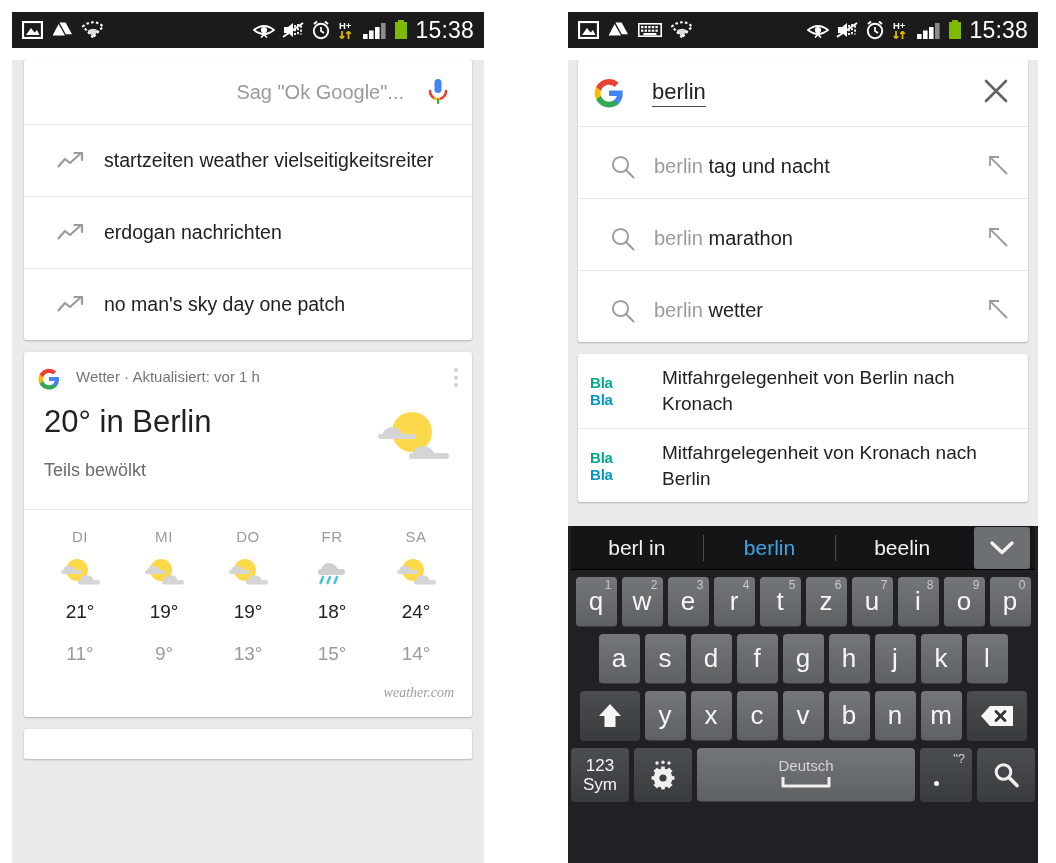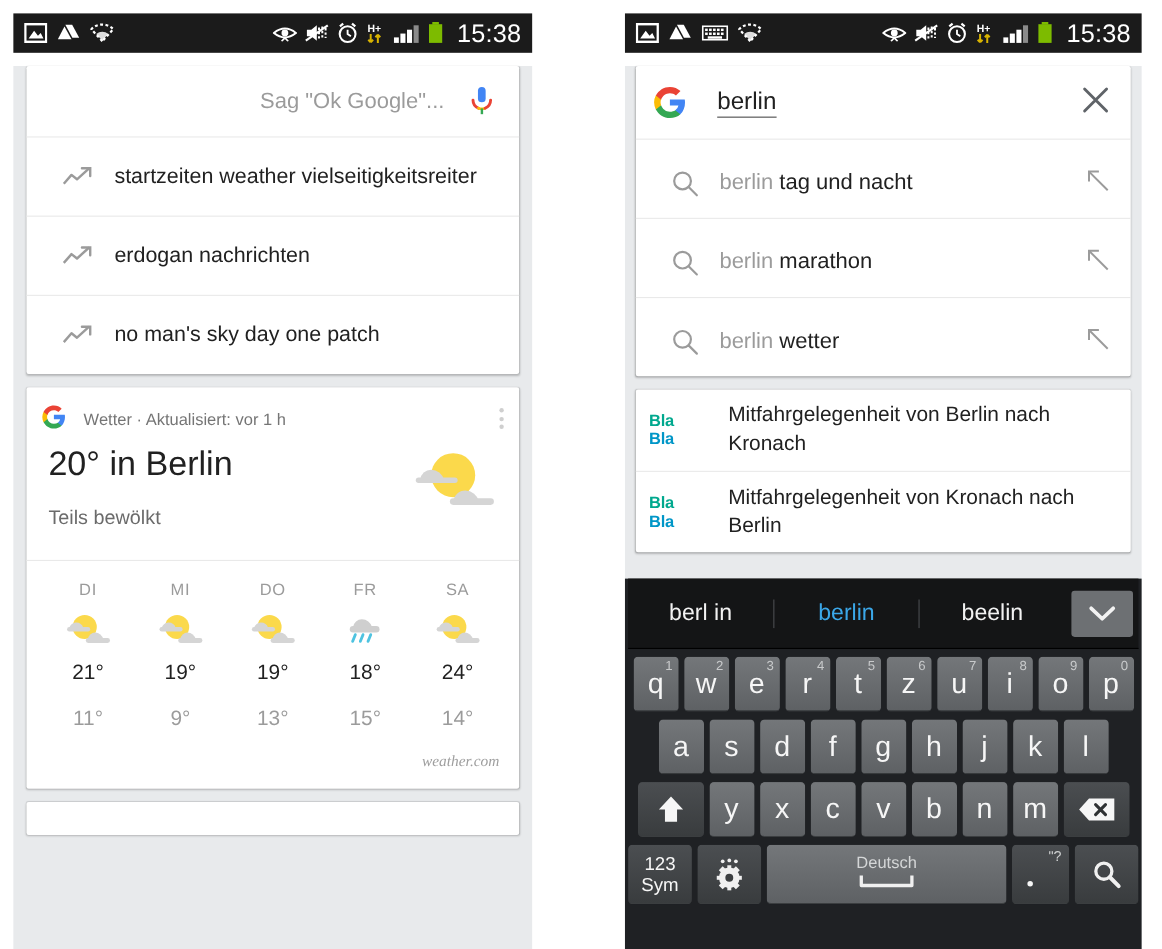--- a/index.html
+++ b/index.html
@@ -19,40 +19,40 @@
 
   
   .statusbar {
     height: 36px; background: #1b1b1b; color: #ffffff;
     display: flex; align-items: center; padding: 0 10px 0 10px;
   }
   .sb-left  { display: flex; align-items: center; gap: 9px; }
   .sb-right { margin-left: auto; display: flex; align-items: center; gap: 7px; }
   .sb-ico { display: block; }
   .sb-clock {
-    font-size: 23px; letter-spacing: .2px; color: #fff; margin-left: 5px;
+    font-size: 23px; letter-spacing: .2px; color: #fff; 
     font-family: "Liberation Sans", sans-serif;
   }
 
   
   .now-body { background: #e8eaec; height: 815px; padding: 0 12px; }
   .card {
     background: #ffffff; border-radius: 2px; margin-top: 12px;
     box-shadow: 0 1px 2px rgba(0,0,0,.22), 0 0 1px rgba(0,0,0,.12);
   }
 
   .searchbar { height: 64px; display: flex; align-items: center; justify-content: flex-end; padding-right: 22px; }
   .sb-hint { color: #9b9b9b; font-size: 20px; margin-right: 22px; }
 
   .trend-row { display: flex; align-items: center; padding: 0 14px; min-height: 72px; border-top: 1px solid #e9e9e9; }
   .trend-row:first-child { border-top: none; }
   .trend-ico { width: 66px; flex: 0 0 66px; display: flex; justify-content: center; }
   .trend-txt { font-size: 19.5px; color: #212121; line-height: 27px; }
 
-  .wcard-head { display: flex; align-items: flex-end; padding: 16px 14px 2px 14px; }
+  .wcard-head { display: flex; align-items: flex-start; padding: 16px 14px 2px 14px; }
   .wcard-src { font-size: 15px; color: #757575; margin-left: 16px; }
   .wcard-more { margin-left: auto; display: flex; flex-direction: column; gap: 3.5px; }
   .wcard-more i { width: 4px; height: 4px; border-radius: 50%; background: #cfcfcf; display: block; }
   .wcard-main { display: flex; align-items: flex-start; padding: 12px 20px 0 20px; gap: 8px; }
   .wcard-temp { font-size: 31px; color: #212121; font-weight: 400; }
   .wcard-cond { font-size: 18px; color: #6b6b6b; margin-top: 20px; }
   .wcard-icon { margin-left: auto; margin-top: 2px; }
   .wcard-sep { height: 1px; background: #e9e9e9; margin: 28px 0 0 0; }
   .forecast { display: flex; padding: 18px 14px 6px 14px; }
   .fc-col { flex: 1; text-align: center; }
@@ -82,21 +82,21 @@
     width: 72px; flex: 0 0 72px; 
     font-size: 15px; font-weight: bold; line-height: 17px; letter-spacing: -.2px;
   }
   .app-logo .l1 { color: #00a88e; }
   .app-logo .l2 { color: #0096c7; }
   .app-txt { font-size: 19px; color: #212121; line-height: 26px; padding-right: 10px; }
 
   
   .kb { background: #1f2124; height: 349px; padding: 0 3px 4px 3px; }
   .kb-sugg {
-    height: 64px; display: flex; align-items: center; background: #141516;
+    height: 44px; display: flex; align-items: center; background: #141516;
     border-bottom: 1px solid #000;
   }
   .kb-sugg .s { flex: 1; text-align: center; font-size: 21px; color: #f2f2f2; }
   .kb-sugg .s.hl { color: #3ba7e8; }
   .kb-sugg .div { width: 1px; height: 26px; background: #4a4d50; }
   .kb-sugg .expand {
     width: 56px; height: 42px; margin: 0 5px 0 6px; background: #6d7073;
     border-radius: 3px; display: flex; align-items: center; justify-content: center;
   }
   .kb-row { display: flex; justify-content: center; gap: 5px; padding-top: 7px; }

